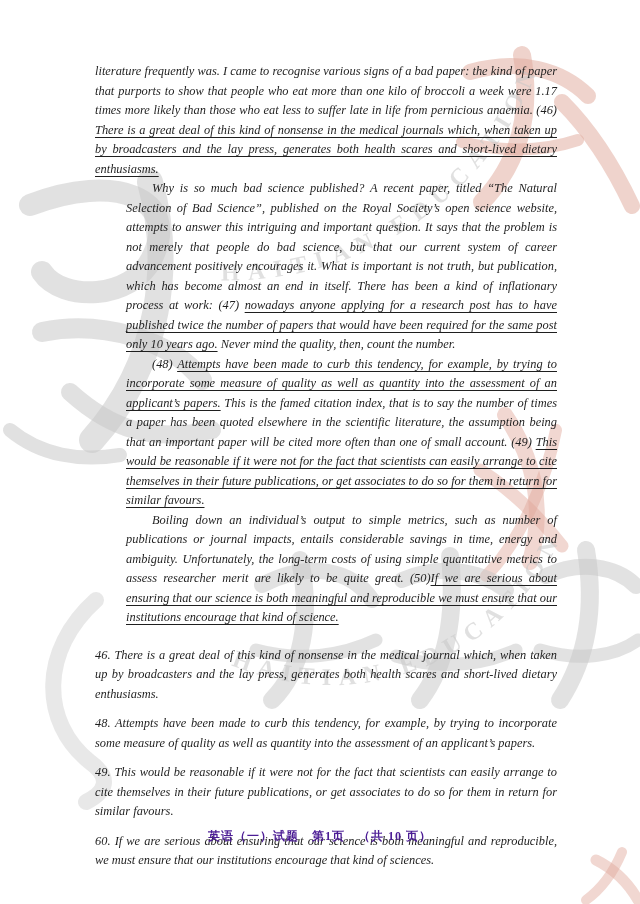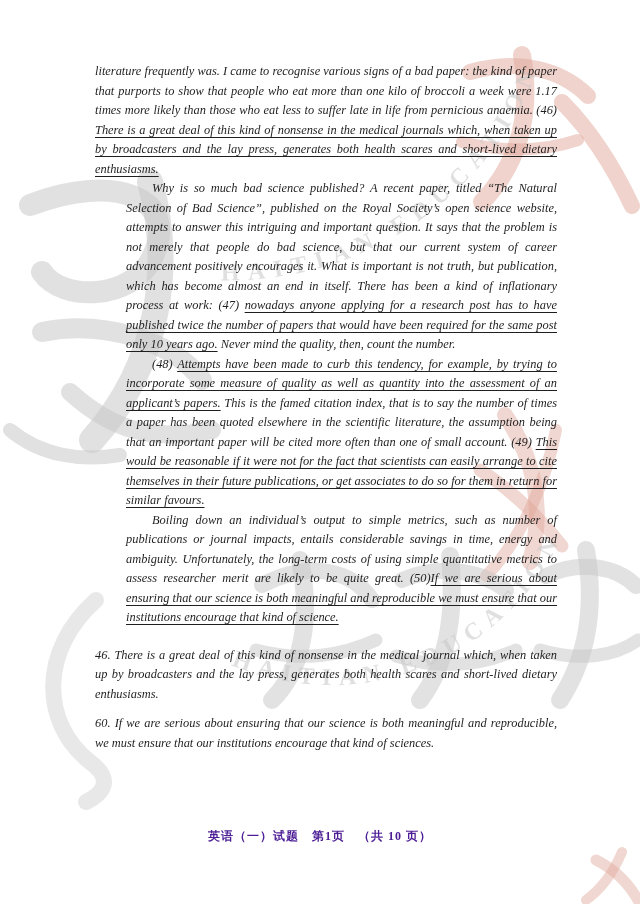--- a/index.html
+++ b/index.html
@@ -112,19 +112,21 @@
 
   <div class="content">
     <div id="passage">
         <p class="para"><span>literature frequently was. I came to recognise various signs of a bad paper: the kind of paper that purports to show that people who eat more than one kilo of broccoli a week were 1.17 times more likely than those who eat less to suffer late in life from pernicious anaemia. (46) </span><span class="u">There is a great deal of this kind of nonsense in the medical journals which, when taken up by broadcasters and the lay press, generates both health scares and short-lived dietary enthusiasms.</span></p>
         <p class="para indent"><span>Why is so much bad science published? A recent paper, titled “The Natural Selection of Bad Science”, published on the Royal Society’s open science website, attempts to answer this intriguing and important question. It says that the problem is not merely that people do bad science, but that our current system of career advancement positively encourages it. What is important is not truth, but publication, which has become almost an end in itself. There has been a kind of inflationary process at work: (47) </span><span class="u">nowadays anyone applying for a research post has to have published twice the number of papers that would have been required for the same post only 10 years ago.</span><span> Never mind the quality, then, count the number.</span></p>
         <p class="para indent"><span>(48) </span><span class="u">Attempts have been made to curb this tendency, for example, by trying to incorporate some measure of quality as well as quantity into the assessment of an applicant’s papers.</span><span> This is the famed citation index, that is to say the number of times a paper has been quoted elsewhere in the scientific literature, the assumption being that an important paper will be cited more often than one of small account. (49) </span><span class="u">This would be reasonable if it were not for the fact that scientists can easily arrange to cite themselves in their future publications, or get associates to do so for them in return for similar favours.</span></p>
         <p class="para indent"><span>Boiling down an individual’s output to simple metrics, such as number of publications or journal impacts, entails considerable savings in time, energy and ambiguity. Unfortunately, the long-term costs of using simple quantitative metrics to assess researcher merit are likely to be quite great. (50)</span><span class="u">If we are serious about ensuring that our science is both meaningful and reproducible we must ensure that our institutions encourage that kind of science.</span></p>
       </div>
     <div class="questions" id="questions">
         <p class="question"><span>46. </span><span>There is a great deal of this kind of nonsense in the medical journal which, when taken up by broadcasters and the lay press, generates both health scares and short-lived dietary enthusiasms.</span></p>
+        <p class="question"><span>48. </span><span>Attempts have been made to curb this tendency, for example, by trying to incorporate some measure of quality as well as quantity into the assessment of an applicant’s papers.</span></p>
+        <p class="question"><span>49. </span><span>This would be reasonable if it were not for the fact that scientists can easily arrange to cite themselves in their future publications, or get associates to do so for them in return for similar favours.</span></p>
         <p class="question"><span>60. </span><span>If we are serious about ensuring that our science is both meaningful and reproducible, we must ensure that our institutions encourage that kind of sciences.</span></p>
       </div>
   </div>
 
   <div class="footer">英语（一）试题　第1页　（共 10 页）</div>
 
 </div>
 
 </body></html>

